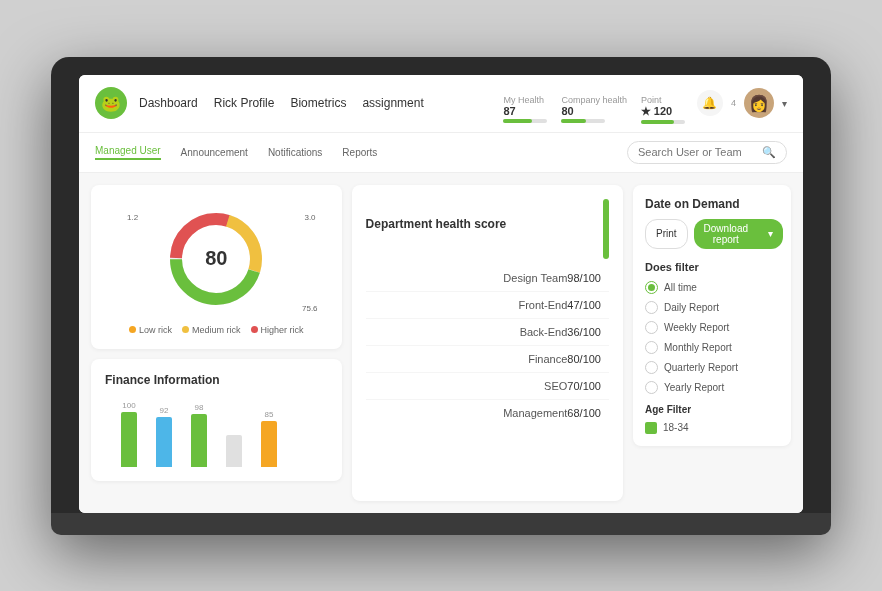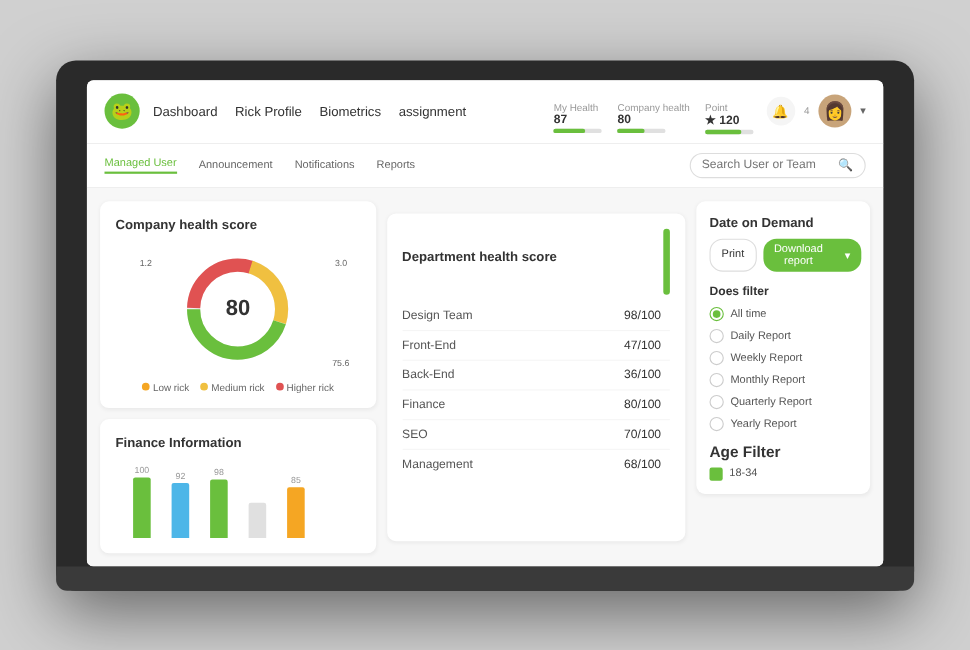--- a/index.html
+++ b/index.html
@@ -237,21 +237,22 @@
       color: #999;
     }
     .bar {
       width: 16px;
       border-radius: 2px 2px 0 0;
     }
 
     
     .middle-panel {
       flex: 1.3;
-      margin: 11px 10px;
+      margin: 0 10px;
+      text-align: right;
     }
 
     .dept-card {
       background: #fff;
       border-radius: 8px;
       padding: 14px;
       box-shadow: 0 1px 4px rgba(0,0,0,0.06);
       height: 100%;
     }
     .dept-row {
@@ -345,21 +346,21 @@
     .radio-circle.selected {
       border-color: #6abf3d;
     }
     .radio-inner {
       width: 7px;
       height: 7px;
       border-radius: 50%;
       background: #6abf3d;
     }
     .age-filter-title {
-      font-size: 14px;
+      font-size: 10px;
       font-weight: 600;
       color: #333;
       margin-top: 10px;
       margin-bottom: 7px;
     }
     .age-option {
       display: flex;
       align-items: center;
       gap: 6px;
       font-size: 10px;
@@ -427,21 +428,20 @@
         <input class="search-input" type="text" placeholder="Search User or Team" style="">
         <span style="color:#999;font-size:11px">🔍</span>
       </div>
     </div>
 
     <div class="main-content">
 
       <div class="left-panel">
 
         <div class="card">
-          <div class="card-title">Company health score</div>
           <div style="position:relative; display:flex; justify-content:center; align-items:center; height:120px;">
             <svg class="donut-svg" viewBox="0 0 110 110" width="110" height="110">
 
               <circle cx="55" cy="55" r="40" fill="none" stroke="#f0f0f0" stroke-width="12"></circle>
 
               <circle cx="55" cy="55" r="40" fill="none" stroke="#e05252" stroke-width="12" stroke-dasharray="75.4 176.6" stroke-dashoffset="62.8" transform="rotate(-90 55 55)"></circle>
 
               <circle cx="55" cy="55" r="40" fill="none" stroke="#f0c040" stroke-width="12" stroke-dasharray="62.8 188.5" stroke-dashoffset="-12" transform="rotate(-90 55 55)"></circle>
 
               <circle cx="55" cy="55" r="40" fill="none" stroke="#6abf3d" stroke-width="12" stroke-dasharray="113 138.5" stroke-dashoffset="-75" transform="rotate(-90 55 55)"></circle>

